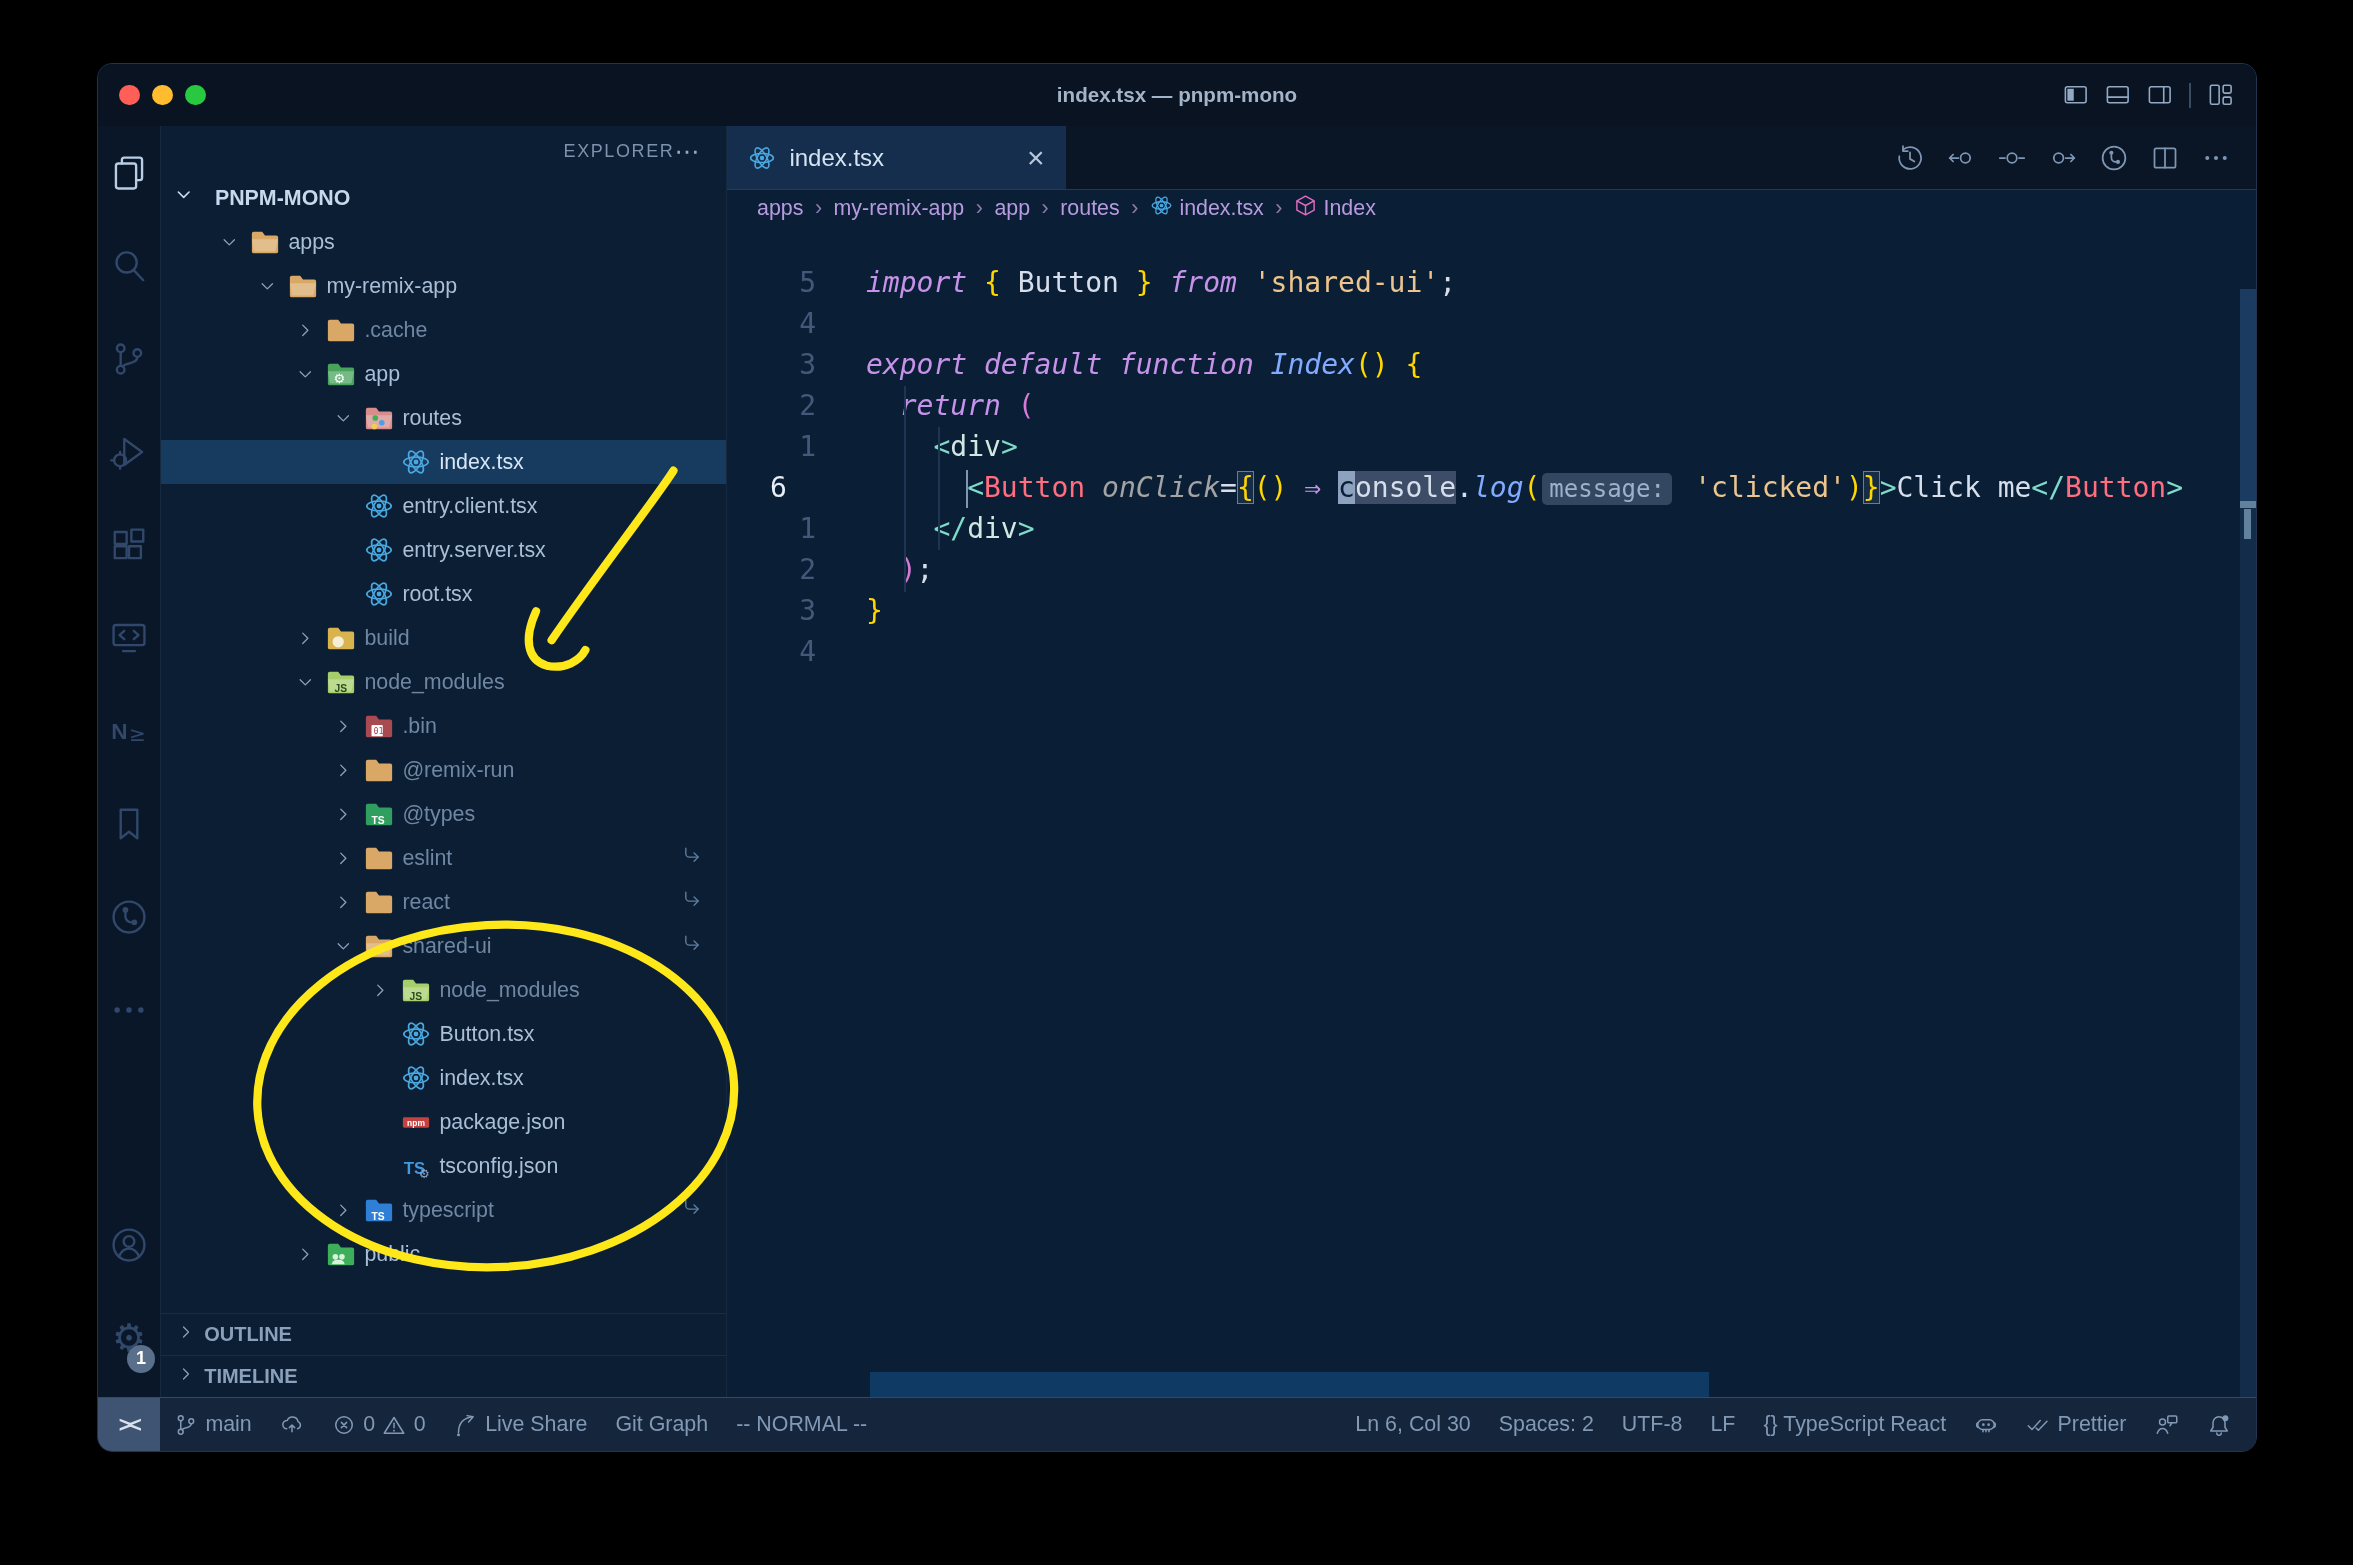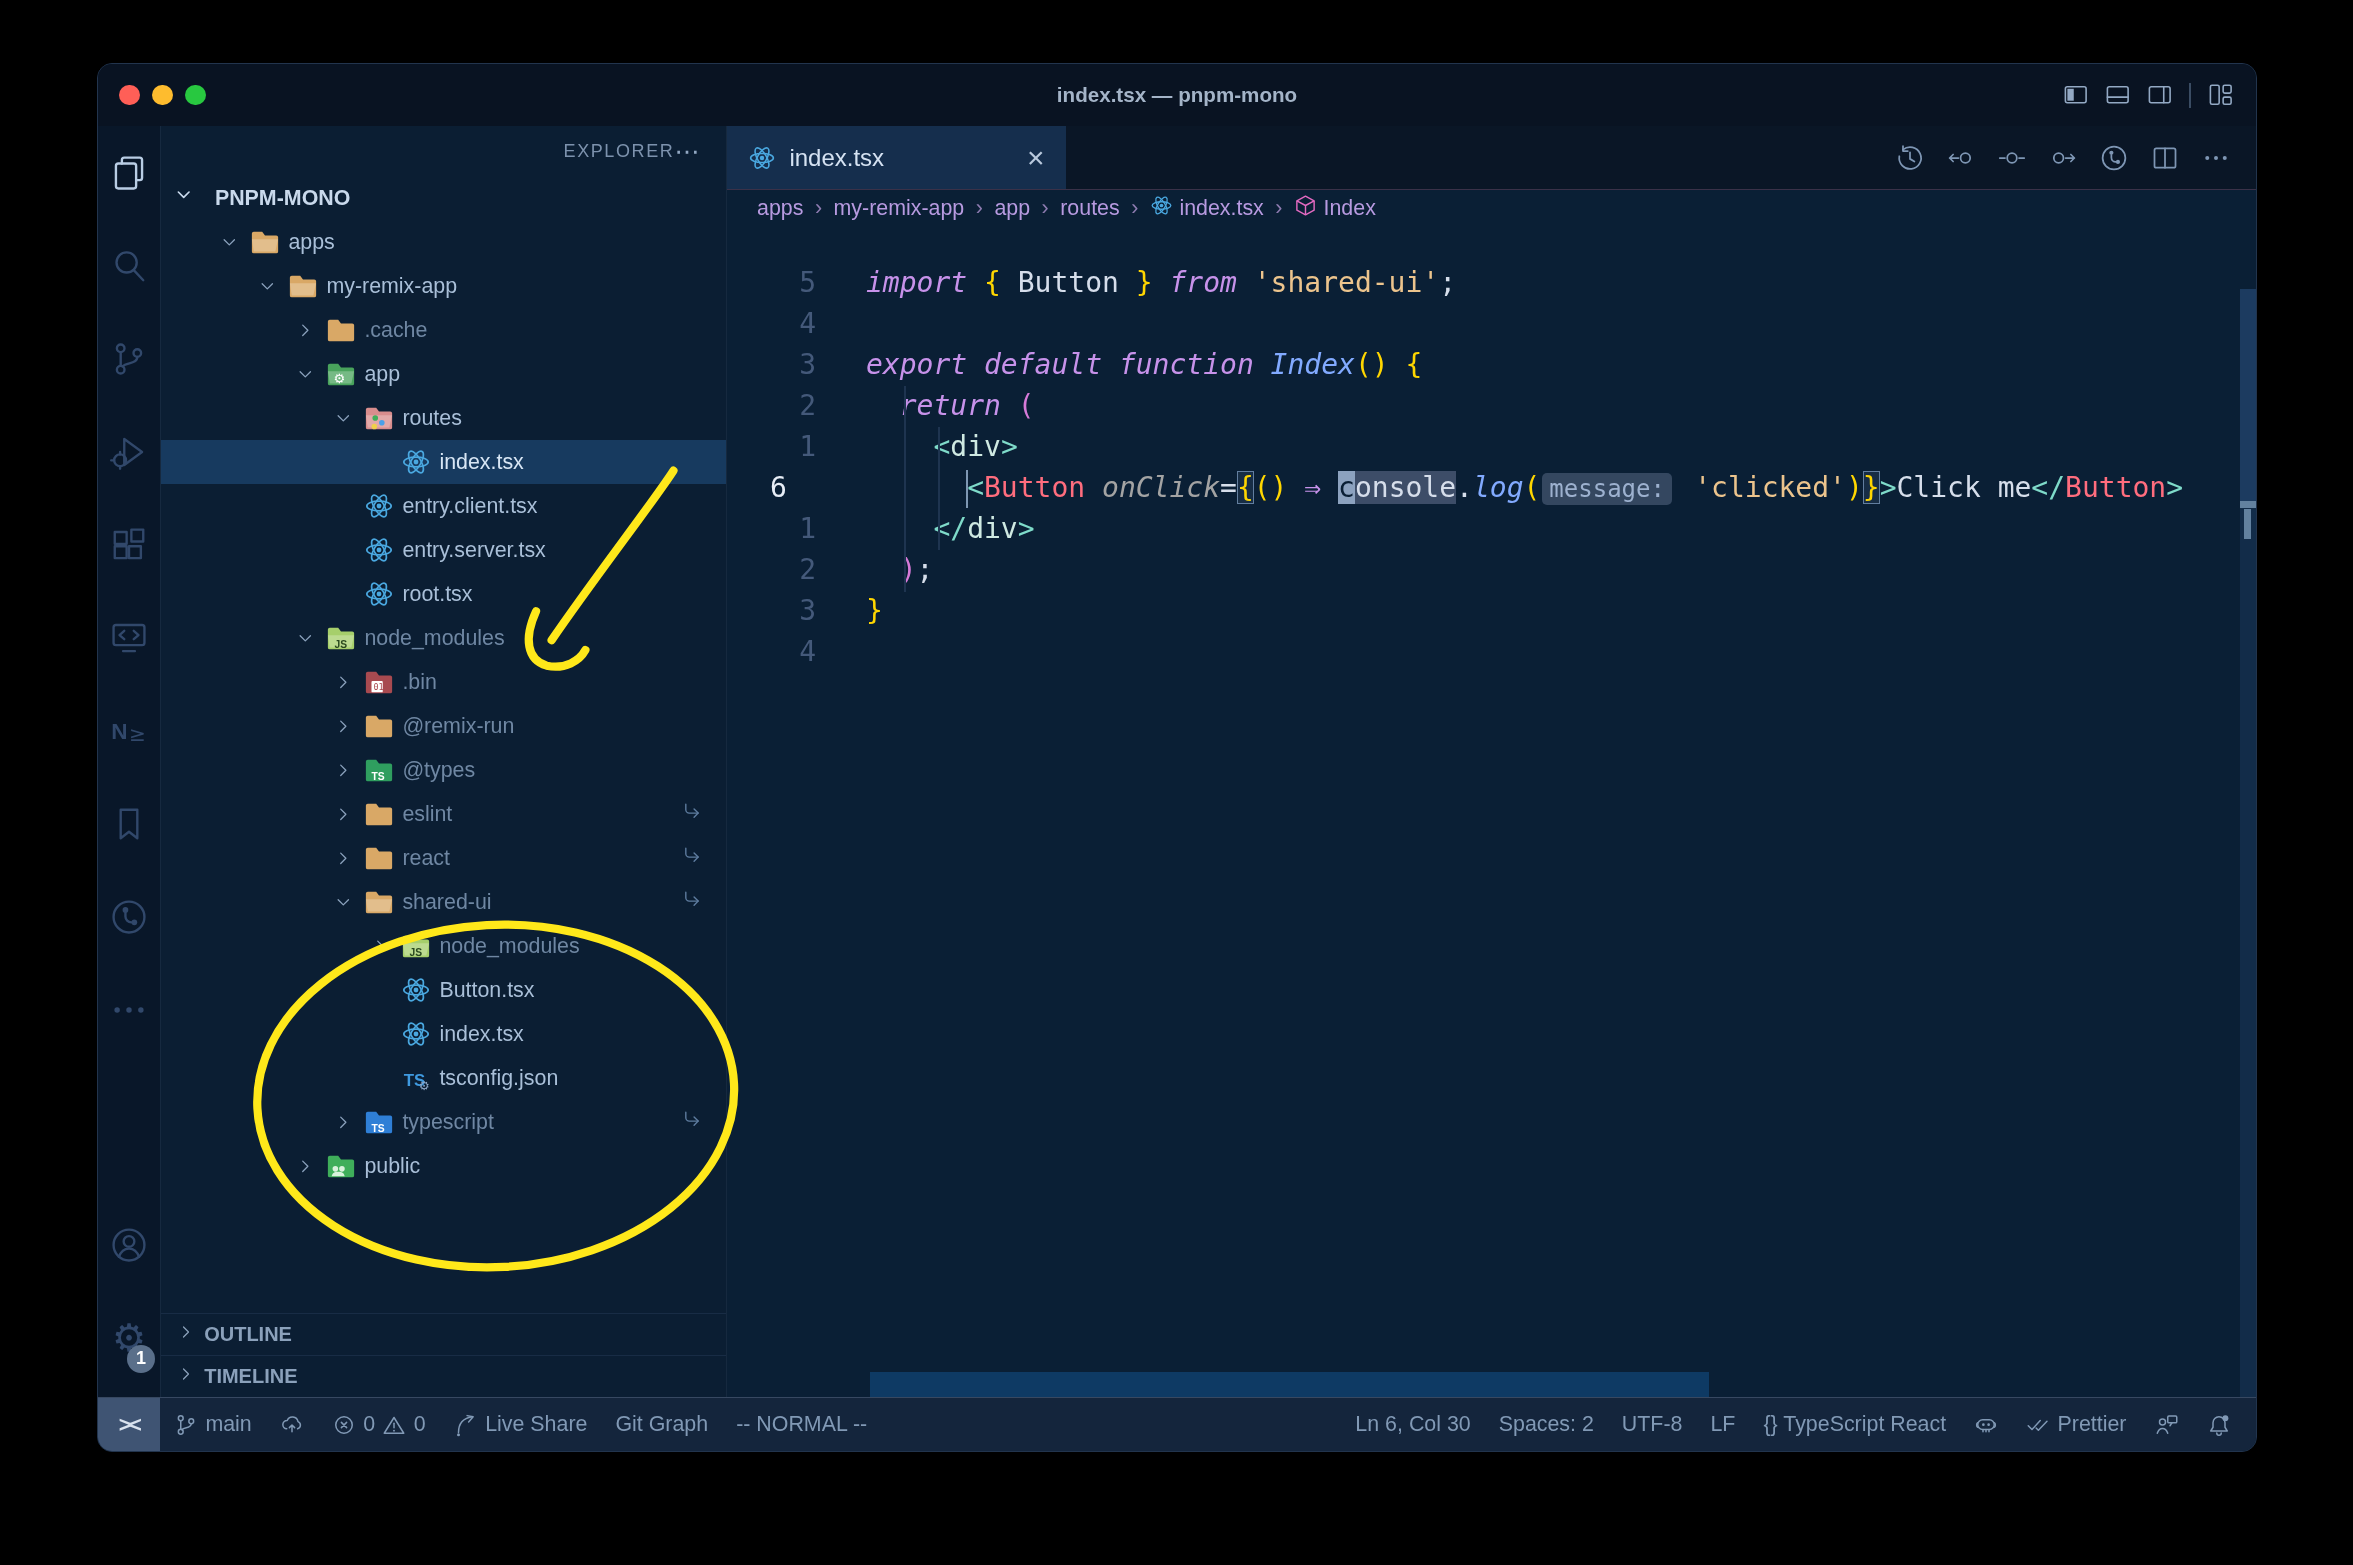--- a/index.html
+++ b/index.html
@@ -360,20 +360,34 @@
                     <ellipse cx="16" cy="16" rx="13" ry="5.2" transform="rotate(120 16 16)"></ellipse>
                   </g>
                   <circle cx="16" cy="16" r="2.6" fill="#4aa8e0"></circle>
                 </svg>
               </span>
               <span class="tlabel">root.tsx</span>
             </div>
             <div class="trow dim" style="padding-left:132px">
               <span class="chev">
                 <svg viewBox="0 0 32 32" fill="none" stroke="currentColor" stroke-width="2" stroke-linecap="round" stroke-linejoin="round">
+                  <path d="M12 8l8 8-8 8"></path>
+                </svg>
+              </span>
+              <span class="ficon">
+                <svg viewBox="0 0 32 32">
+                  <path d="M2 7a2 2 0 0 1 2-2h9l3 4h12a2 2 0 0 1 2 2v15a2 2 0 0 1-2 2H4a2 2 0 0 1-2-2z" fill="#d9b34e"></path>
+                  <circle cx="13" cy="20" r="6" fill="#f6efd8"></circle>
+                </svg>
+              </span>
+              <span class="tlabel">build</span>
+            </div>
+            <div class="trow dim" style="padding-left:132px">
+              <span class="chev">
+                <svg viewBox="0 0 32 32" fill="none" stroke="currentColor" stroke-width="2" stroke-linecap="round" stroke-linejoin="round">
                   <path d="M8 12l8 8 8-8"></path>
                 </svg>
               </span>
               <span class="ficon">
                 <svg viewBox="0 0 32 32" style="font-size:26px">
                   <path d="M2 7a2 2 0 0 1 2-2h9l3 4h12a2 2 0 0 1 2 2v15a2 2 0 0 1-2 2H4a2 2 0 0 1-2-2z" fill="#a6cf6b"></path>
                   <path d="M2 13h28l-3 13H4z" fill="rgba(255,255,255,.25)"></path>
                   <text x="9" y="27" font-size="11" font-weight="bold" fill="#2a4a1f" font-family="Liberation Sans,sans-serif">JS</text>
                 </svg>
               </span>
@@ -508,20 +522,30 @@
                 <svg viewBox="0 0 32 32">
                   <g fill="none" stroke="#4aa8e0" stroke-width="1.8">
                     <ellipse cx="16" cy="16" rx="13" ry="5.2"></ellipse>
                     <ellipse cx="16" cy="16" rx="13" ry="5.2" transform="rotate(60 16 16)"></ellipse>
                     <ellipse cx="16" cy="16" rx="13" ry="5.2" transform="rotate(120 16 16)"></ellipse>
                   </g>
                   <circle cx="16" cy="16" r="2.6" fill="#4aa8e0"></circle>
                 </svg>
               </span>
               <span class="tlabel">index.tsx</span>
+            </div>
+            <div class="trow" style="padding-left:207px">
+              <span class="chev"></span>
+              <span class="ficon">
+                <svg viewBox="0 0 32 32" style="font-size:26px">
+                  <rect x="2" y="11" width="28" height="11" rx="1.5" fill="#c3423f"></rect>
+                  <text x="16" y="20" text-anchor="middle" font-size="9" font-weight="bold" fill="#fff" font-family="Liberation Sans,sans-serif">npm</text>
+                </svg>
+              </span>
+              <span class="tlabel">package.json</span>
             </div>
             <div class="trow" style="padding-left:207px">
               <span class="chev"></span>
               <span class="ficon">
                 <svg viewBox="0 0 32 32" style="font-size:26px">
                   <text x="3" y="24" font-size="18" font-weight="bold" fill="#3f9ae0" font-family="Liberation Sans,sans-serif">TS</text>
                   <text x="19" y="29" font-size="13" fill="#8fa8c9" font-family="DejaVu Sans,sans-serif">⚙</text>
                 </svg>
               </span>
               <span class="tlabel">tsconfig.json</span>

